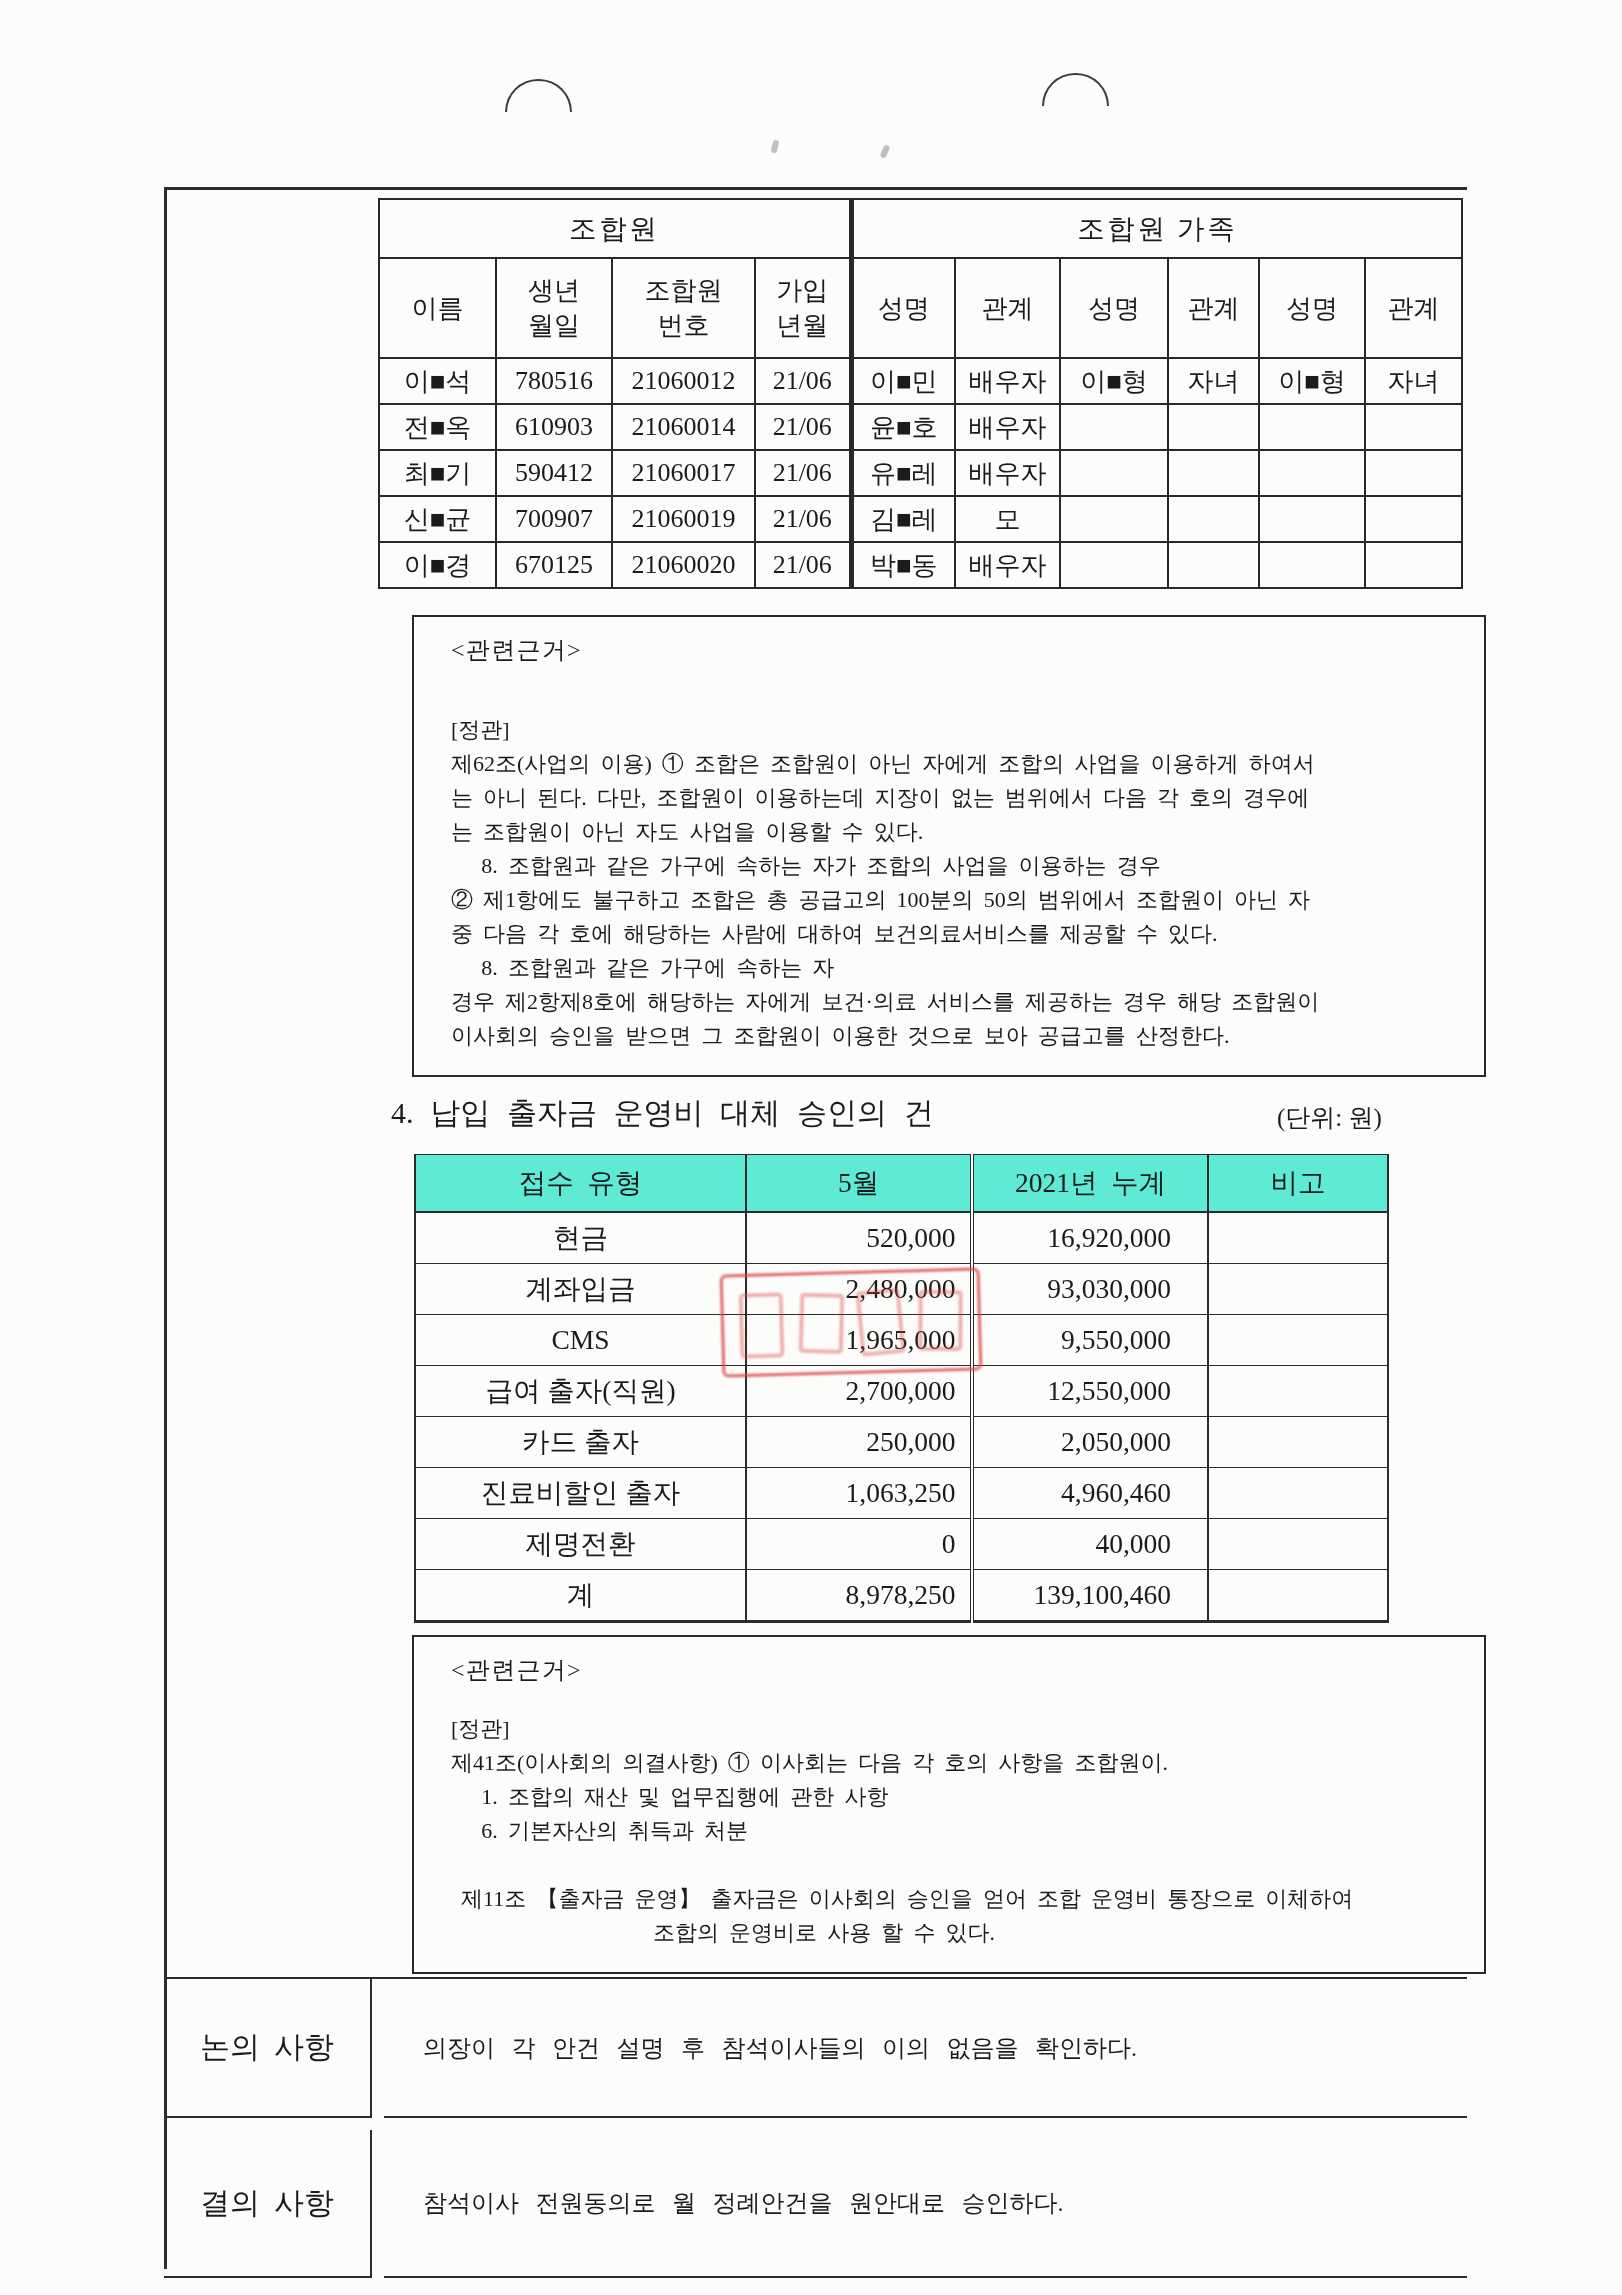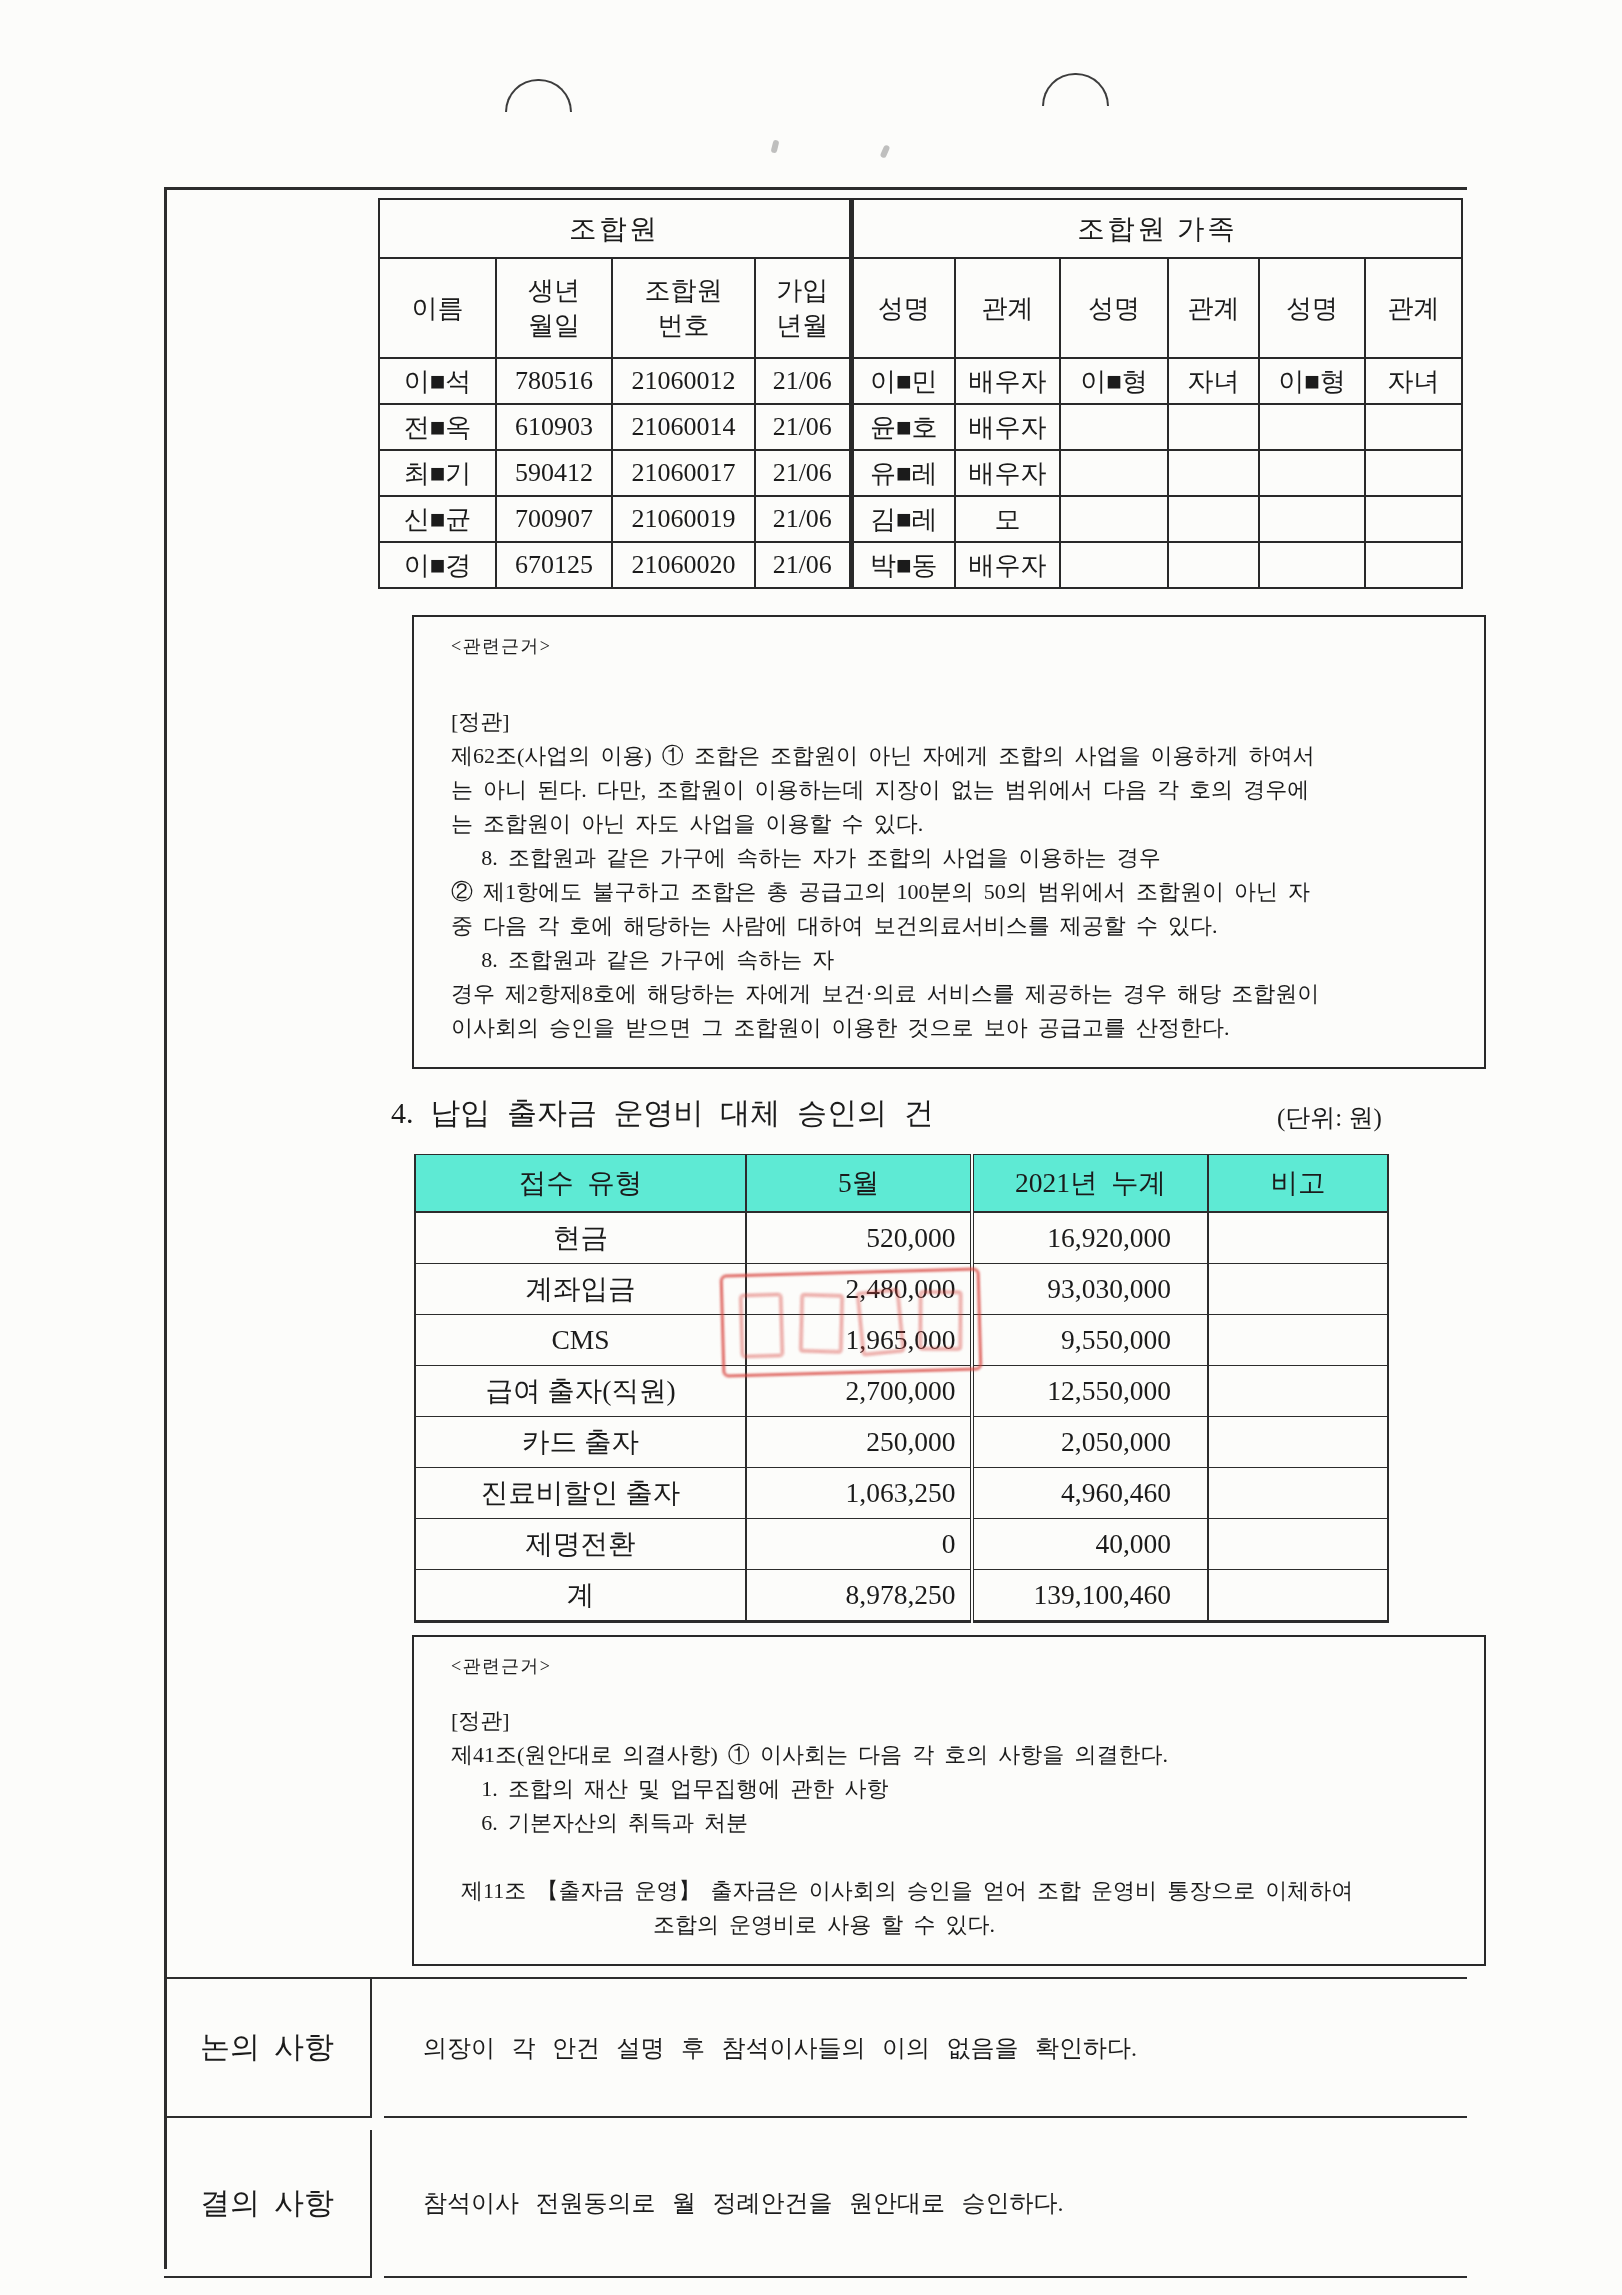--- a/index.html
+++ b/index.html
@@ -24,21 +24,21 @@
   }
   .member-table .grp th { height:55px; font-size:27.5px; letter-spacing:2.6px; }
   .member-table .cols th { height:96px; }
   .member-table tbody td { height:42px; }
   .member-table .thick { border-left-width:5.2px; }
 
   
   .ref-box { position:absolute; left:412px; width:1074px; box-sizing:border-box;
     border:2px solid #292929; background:transparent;
     padding:17px 19.6px 22px 37px; }
-  .ref-title { font-size:18px; letter-spacing:1.3px; }
+  .ref-title { font-size:24px; letter-spacing:1.3px; }
   .box1 .ref-title { margin-bottom:47px; }
   .box2 .ref-title { margin-bottom:26px; }
   .ref-line { font-size:22px; line-height:34px; white-space:pre-wrap; word-spacing:4.6px; }
 
   
   .sec4-heading { position:absolute; left:391px; top:1093px; font-size:30px; word-spacing:9.2px; }
   .unit-note { position:absolute; left:1277px; top:1101px; font-size:25px; }
 
   .fund-table { position:absolute; left:414px; top:1154px; width:972px;
     border-collapse:collapse; table-layout:fixed; }
@@ -274,21 +274,21 @@
     <span></span>
     <span></span>
     <span></span>
     <span></span>
   </div>
 
   <div class="ref-box box2" style="top:1635px;">
     <div class="ref-title">&lt;관련근거&gt;</div>
     <div>
         <div class="ref-line">[정관]</div>
-        <div class="ref-line">제41조(원안대로 의결사항) ① 이사회는 다음 각 호의 사항을 의결한다.</div>
+        <div class="ref-line">제41조(이사회의 의결사항) ① 이사회는 다음 각 호의 사항을 조합원이.</div>
         <div class="ref-line">   1. 조합의 재산 및 업무집행에 관한 사항</div>
         <div class="ref-line">   6. 기본자산의 취득과 처분</div>
         <div class="ref-line">&nbsp;</div>
         <div class="ref-line"> 제11조 【출자금 운영】 출자금은 이사회의 승인을 얻어 조합 운영비 통장으로 이체하여</div>
         <div class="ref-line">                    조합의 운영비로 사용 할 수 있다.</div>
       </div>
   </div>
 
   <div class="bottom-grid">
     <div class="bcell blabel">논의 사항</div>

